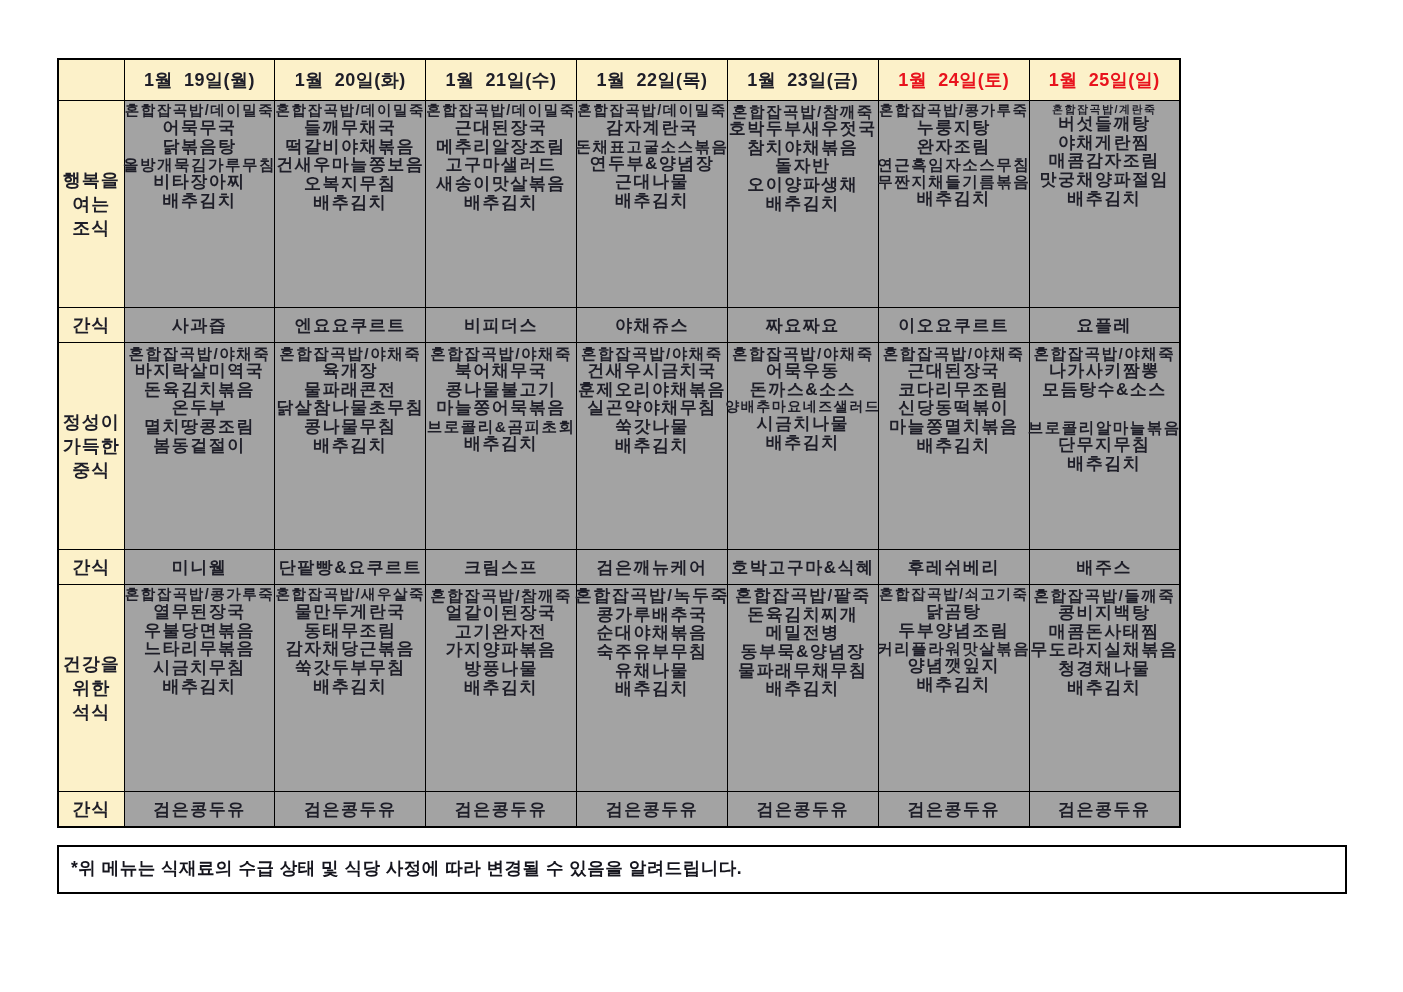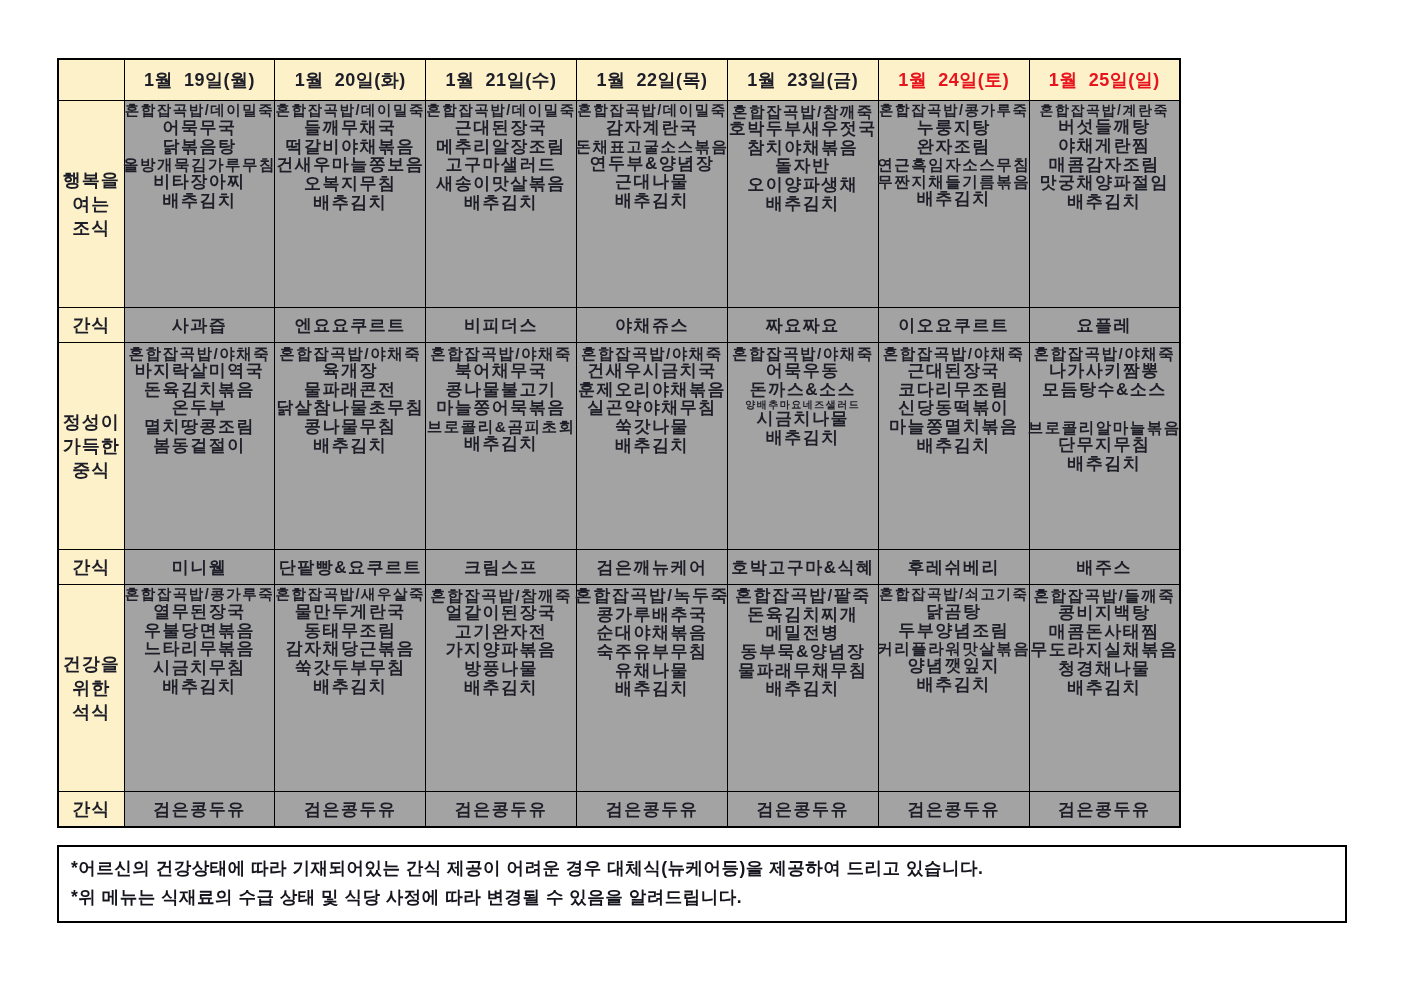--- a/index.html
+++ b/index.html
@@ -131,21 +131,21 @@
               <div class="menu-item" style="font-size: 14.5px;">혼합잡곡밥/콩가루죽</div>
               <div class="menu-item">누룽지탕</div>
               <div class="menu-item">완자조림</div>
               <div class="menu-item" style="font-size: 15.5px;">연근흑임자소스무침</div>
               <div class="menu-item" style="font-size: 15.5px;">무짠지채들기름볶음</div>
               <div class="menu-item">배추김치</div>
             </div>
           </td>
           <td>
             <div class="cellwrap">
-              <div class="menu-item" style="font-size: 14px;">혼합잡곡밥/계란죽</div>
+              <div class="menu-item" style="font-size: 11px;">혼합잡곡밥/계란죽</div>
               <div class="menu-item">버섯들깨탕</div>
               <div class="menu-item">야채게란찜</div>
               <div class="menu-item">매콤감자조림</div>
               <div class="menu-item">맛궁채양파절임</div>
               <div class="menu-item">배추김치</div>
             </div>
           </td>
         </tr>
         <tr class="snack">
           <th class="row-label">
@@ -217,21 +217,21 @@
               <div class="menu-item">실곤약야채무침</div>
               <div class="menu-item">쑥갓나물</div>
               <div class="menu-item">배추김치</div>
             </div>
           </td>
           <td>
             <div class="cellwrap">
               <div class="menu-item" style="font-size: 15.5px;">혼합잡곡밥/야채죽</div>
               <div class="menu-item">어묵우동</div>
               <div class="menu-item">돈까스&amp;소스</div>
-              <div class="menu-item" style="font-size: 10px;">양배추마요네즈샐러드</div>
+              <div class="menu-item" style="font-size: 14px;">양배추마요네즈샐러드</div>
               <div class="menu-item">시금치나물</div>
               <div class="menu-item">배추김치</div>
             </div>
           </td>
           <td>
             <div class="cellwrap">
               <div class="menu-item" style="font-size: 15.5px;">혼합잡곡밥/야채죽</div>
               <div class="menu-item">근대된장국</div>
               <div class="menu-item">코다리무조림</div>
               <div class="menu-item">신당동떡볶이</div>
@@ -376,16 +376,15 @@
             <div class="snack-item">검은콩두유</div>
           </td>
           <td>
             <div class="snack-item">검은콩두유</div>
           </td>
         </tr>
       </tbody>
   </table>
 
   <div class="notes-box" id="notes-box">
-      <div class="note-line">*어르신의 건강상태에 따라 기재되어있는 간식 제공이 어려운 경우 대체식(뉴케어등)을 제공하여 드리고 있습니다.</div>
       <div class="note-line">*위 메뉴는 식재료의 수급 상태 및 식당 사정에 따라 변경될 수 있음을 알려드립니다.</div>
     </div>
 </div>
 
 </body></html>

